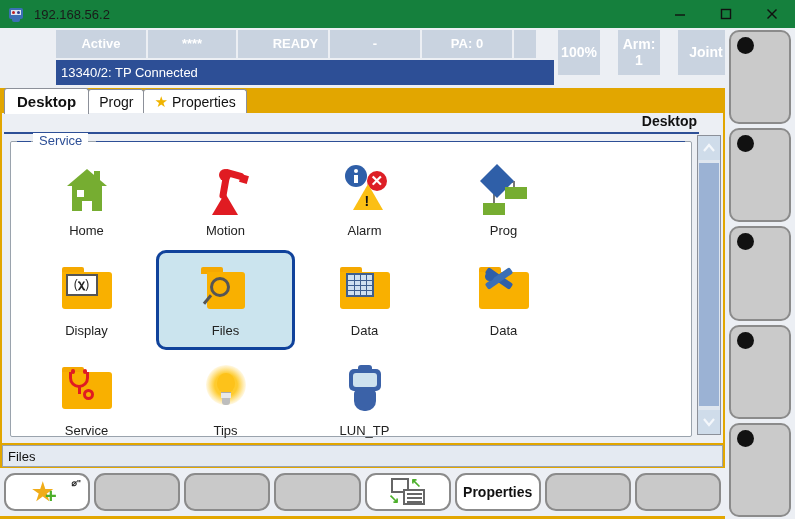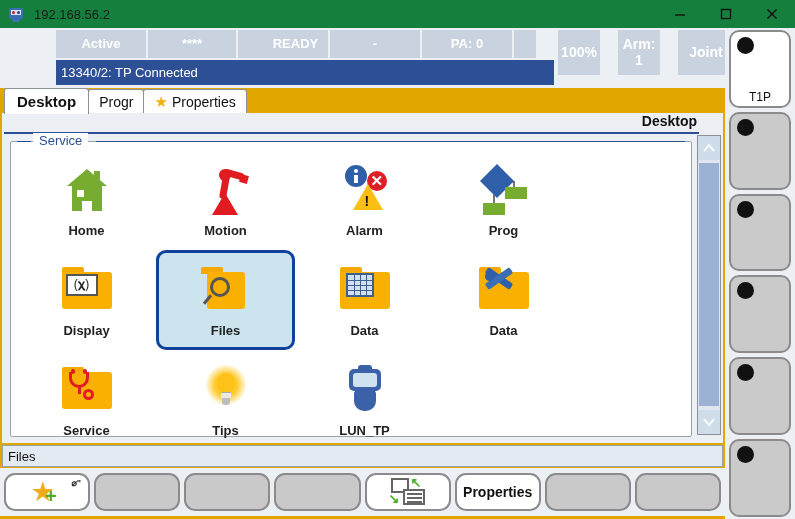--- a/index.html
+++ b/index.html
@@ -94,21 +94,21 @@
   .group-line-r { position:absolute; left:85px; right:6px; top:-1px; height:1px; background:#2d4f96;}
 
   .icongrid { position:absolute; left:6px; top:8px; right:6px; display:flex; flex-wrap:wrap; }
   .tile {
     width:139px; height:100px; display:flex; flex-direction:column;
     align-items:center; justify-content:flex-start; padding-top:8px;
     border:3px solid transparent; border-radius:10px;
   }
   .tile.selected { background:#cbe4ee; border-color:#10429b; }
   .tile .art { width:60px; height:56px; position:relative; }
-  .tile .lbl { font-size:13px; color:#222; margin-top:6px;font-weight:bold; }
+  .tile .lbl { font-size:13px; color:#222; margin-top:6px; }
 
   
   .house { position:absolute; left:10px; top:8px; width:40px; height:42px; }
   .house .roof { position:absolute; left:0; top:0; width:0; height:0; border-left:20px solid transparent;
                  border-right:20px solid transparent; border-bottom:17px solid #76ad31; }
   .house .wall { position:absolute; left:5px; top:16px; width:30px; height:26px; background:#76ad31; }
   .house .chim { position:absolute; left:27px; top:2px; width:6px; height:11px; background:#76ad31; }
   .house .win  { position:absolute; left:10px; top:21px; width:7px; height:7px; background:#fff; }
   .house .door { position:absolute; left:15px; top:32px; width:10px; height:10px; background:#fff; }
 
@@ -515,24 +515,20 @@
     </div>
     <div class="tbtn">
       <span></span>
     </div>
     <div class="tbtn">
       <span></span>
     </div>
   </div>
 
   <div class="sidebar">
-    <div class="sbtn white">
-      <span class="dot"></span>
-      <span class="slbl">T1P</span>
-    </div>
     <div class="sbtn">
       <span class="dot"></span>
       <span class="slbl"></span>
     </div>
     <div class="sbtn">
       <span class="dot"></span>
       <span class="slbl"></span>
     </div>
     <div class="sbtn">
       <span class="dot"></span>

